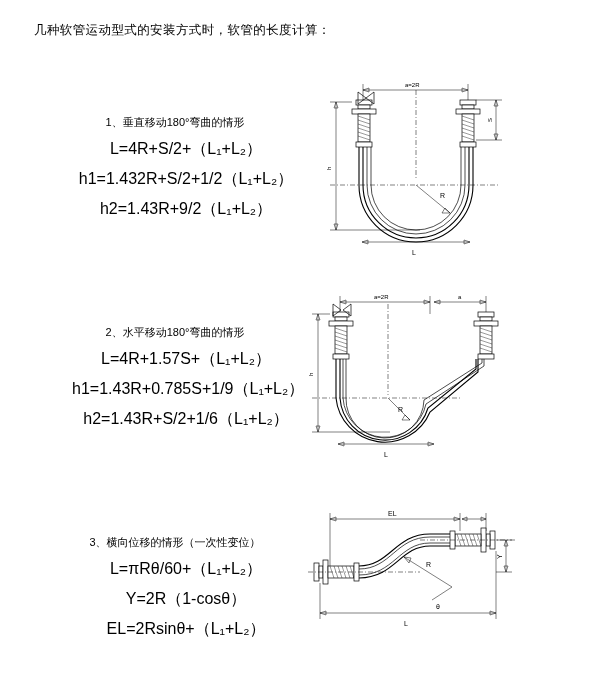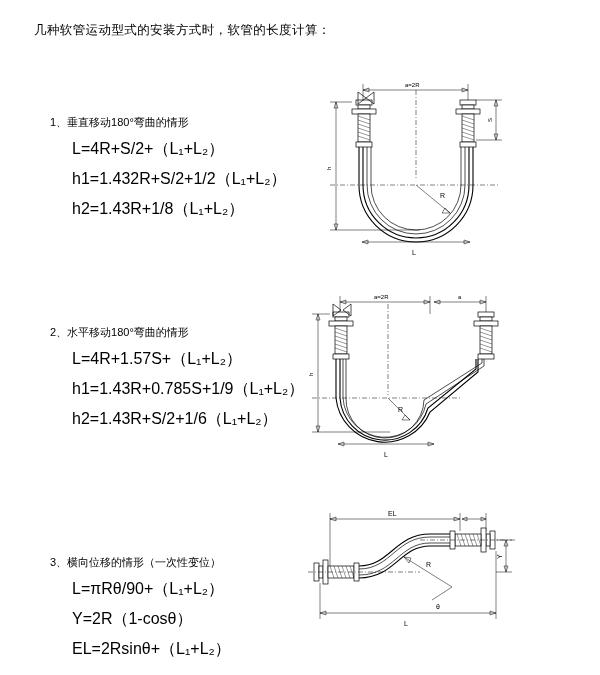--- a/index.html
+++ b/index.html
@@ -12,20 +12,21 @@
     background: #ffffff;
     font-family: "Liberation Sans", sans-serif;
     color: #000000;
     position: relative;
     overflow: hidden;
   }
   .page {
     position: relative;
     width: 600px;
     height: 502px;
+    text-align: center;
   }
   .title {
     position: absolute;
     left: 34px;
     top: 22px;
     font-size: 12.5px;
     letter-spacing: 0.4px;
     white-space: nowrap;
   }
   .section {
@@ -34,21 +35,21 @@
   .sec1 { left: 0; top: 70px; }
   .sec2 { left: 0; top: 280px; }
   .sec3 { left: 0; top: 505px; }
 
   .sec-text {
     position: absolute;
     left: 50px;
     top: 45px;
     width: 250px;
   }
-  .sec3 .sec-text { top: 30px; margin-top: 20px; }
+  .sec3 .sec-text { top: 30px; }
 
   .sec-heading {
     font-size: 11px;
     white-space: nowrap;
     margin-bottom: 9px;
   }
   .formula {
     font-size: 16px;
     white-space: nowrap;
     margin-bottom: 9px;
@@ -76,21 +77,21 @@
 
 <div class="page">
 
   <div class="title">几种软管运动型式的安装方式时，软管的长度计算：</div>
 
   <div class="section sec1">
     <div class="sec-text">
       <div class="sec-heading">1、垂直移动180°弯曲的情形</div>
       <div class="formula">L=4R+S/2+（L₁+L₂）</div>
       <div class="formula">h1=1.432R+S/2+1/2（L₁+L₂）</div>
-      <div class="formula">h2=1.43R+1/8（L₁+L₂）</div>
+      <div class="formula">h2=1.43R+9/2（L₁+L₂）</div>
     </div>
 
     <div class="fig">
       <svg width="230" height="210" viewBox="0 0 230 210">
 
         <line class="dim" x1="63" y1="20" x2="168" y2="20"></line>
         <path class="dim" d="M63 20 l6 -2 v4 z" fill="#000"></path>
         <path class="dim" d="M168 20 l-6 -2 v4 z" fill="#000"></path>
         <text class="lbl" x="105" y="17">a=2R</text>
 
@@ -230,21 +231,21 @@
         <path class="dim" d="M38 164 l6 -2 v4 z" fill="#000"></path>
         <path class="dim" d="M134 164 l-6 -2 v4 z" fill="#000"></path>
         <text class="lbl7" x="84" y="177">L</text>
       </svg>
     </div>
   </div>
 
   <div class="section sec3">
     <div class="sec-text">
       <div class="sec-heading">3、横向位移的情形（一次性变位）</div>
-      <div class="formula">L=πRθ/90+（L₁+L₂）</div>
+      <div class="formula">L=πRθ/60+（L₁+L₂）</div>
       <div class="formula">Y=2R（1-cosθ）</div>
       <div class="formula">EL=2Rsinθ+（L₁+L₂）</div>
     </div>
 
     <div class="fig">
       <svg width="230" height="140" viewBox="0 0 230 140">
 
         <line class="dim" x1="30" y1="14" x2="160" y2="14"></line>
         <path class="dim" d="M30 14 l6 -2 v4 z" fill="#000"></path>
         <path class="dim" d="M160 14 l-6 -2 v4 z" fill="#000"></path>

